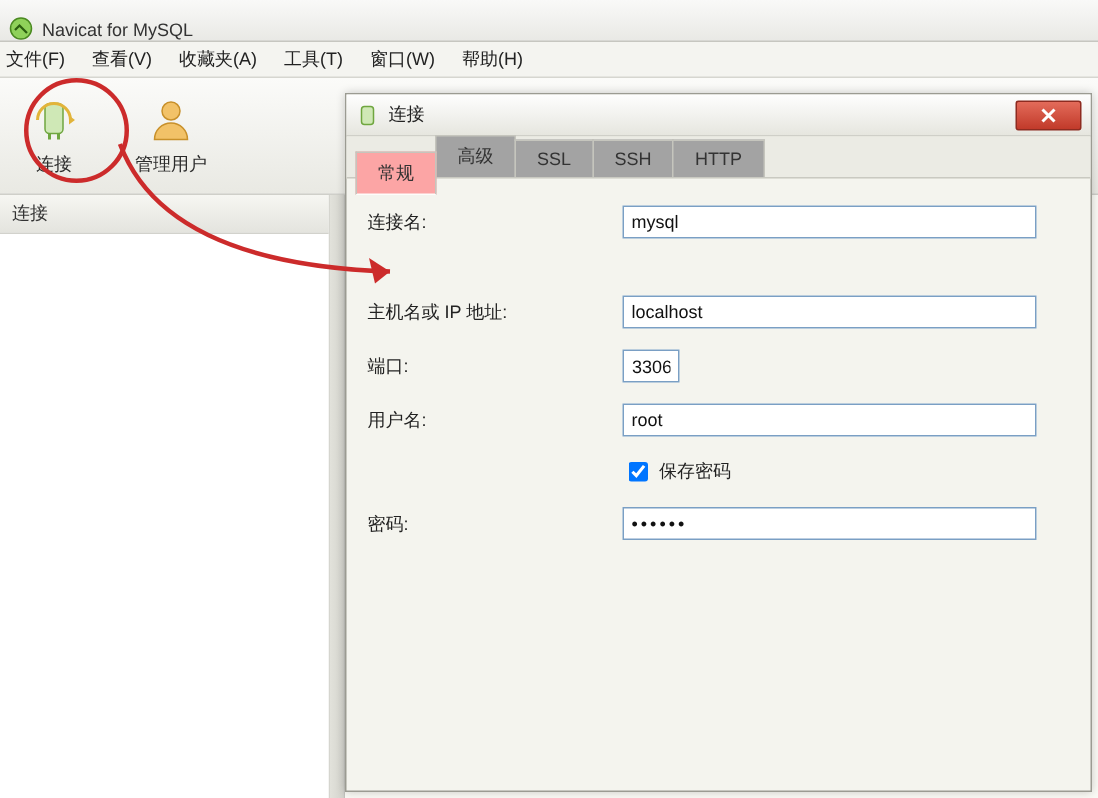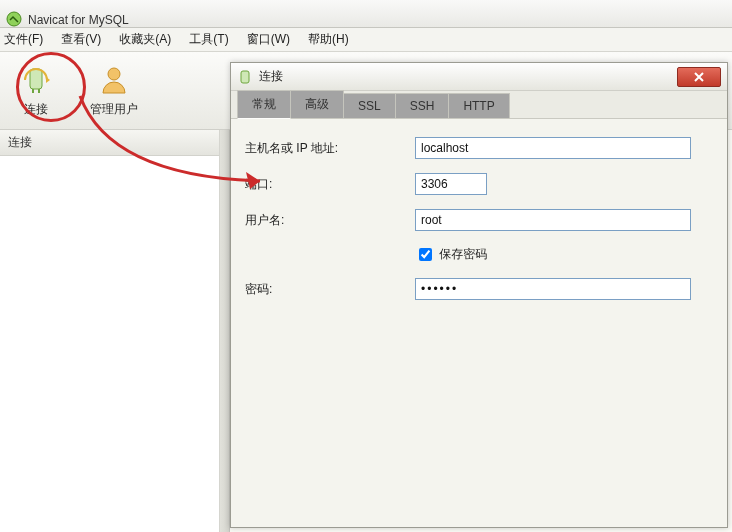--- a/index.html
+++ b/index.html
@@ -33,29 +33,29 @@
 
   
   .dialog{ position:absolute; left:230px; top:62px; width:498px; height:466px; background:#f4f4ee; border:1px solid #9b9b92; box-shadow:0 0 6px rgba(0,0,0,0.2);}
   .dlg-title{ height:28px; background:linear-gradient(#fefefe,#e6e6df); border-bottom:1px solid #cfcfc8; display:flex; align-items:center; padding:0 6px; gap:6px;}
   .dlg-title-text{ flex:1; color:#222;}
   .dlg-close{ width:44px; height:20px; background:linear-gradient(#e36b5a,#c13a2a); border:1px solid #8e2b20; border-radius:2px; display:flex; align-items:center; justify-content:center; color:#fff; cursor:pointer; }
   .dlg-close svg{ display:block; }
 
   .tabbar{ height:28px; background:#ebebe4; border-bottom:1px solid #c9c9c1; display:flex; align-items:flex-end; padding:0 6px; gap:0px;}
   .tab{ padding:5px 14px; border:1px solid #c5c5bd; border-bottom:none; background:#a3a3a3; margin-right:-1px; cursor:pointer; color:#333;}
-  .tab.active{ background:#a3a3a3; position:relative; top:1px; border-bottom:1px solid #fdfdfb;}
+  .tab.active{ background:#fca5a5; position:relative; top:12px; border-bottom:1px solid #fdfdfb;}
 
   .form{ padding:18px 14px; }
   .row{ display:flex; align-items:center; margin-bottom:14px;}
   .row.gap{ margin-bottom:38px; }
   .lbl{ width:170px; color:#222;}
   .inp{ border:1px solid #7a9fc4; padding:3px 5px; height:22px; background:#fff; color:#111;}
   .inp.w-long{ width:276px; }
-  .inp.w-short{ width:72px; }
+  .inp.w-short{ width:38px; }
   .inp.pwd{ letter-spacing:2px;}
   .chk{ margin-right:4px; vertical-align:middle;}
   .chklabel{ color:#222; }
 
   
   .anno-circle{ position:absolute; left:16px; top:52px; width:70px; height:70px; border:3px solid #cc2b2b; border-radius:50%; pointer-events:none;}
   .anno-arrow{ position:absolute; left:70px; top:86px; pointer-events:none;}
 
 </style>
 </head>
@@ -119,20 +119,24 @@
     </div>
   </div>
   <div class="tabbar">
     <div class="tab active">常规</div>
     <div class="tab">高级</div>
     <div class="tab">SSL</div>
     <div class="tab">SSH</div>
     <div class="tab">HTTP</div>
   </div>
   <div class="form">
+    <div class="row gap">
+      <span class="lbl">连接名:</span>
+      <input class="inp w-long" value="mysql" style="">
+    </div>
     <div class="row">
       <span class="lbl">主机名或 IP 地址:</span>
       <input class="inp w-long" value="localhost" style="">
     </div>
     <div class="row">
       <span class="lbl">端口:</span>
       <input class="inp w-short" value="3306" style="">
     </div>
     <div class="row">
       <span class="lbl">用户名:</span>

